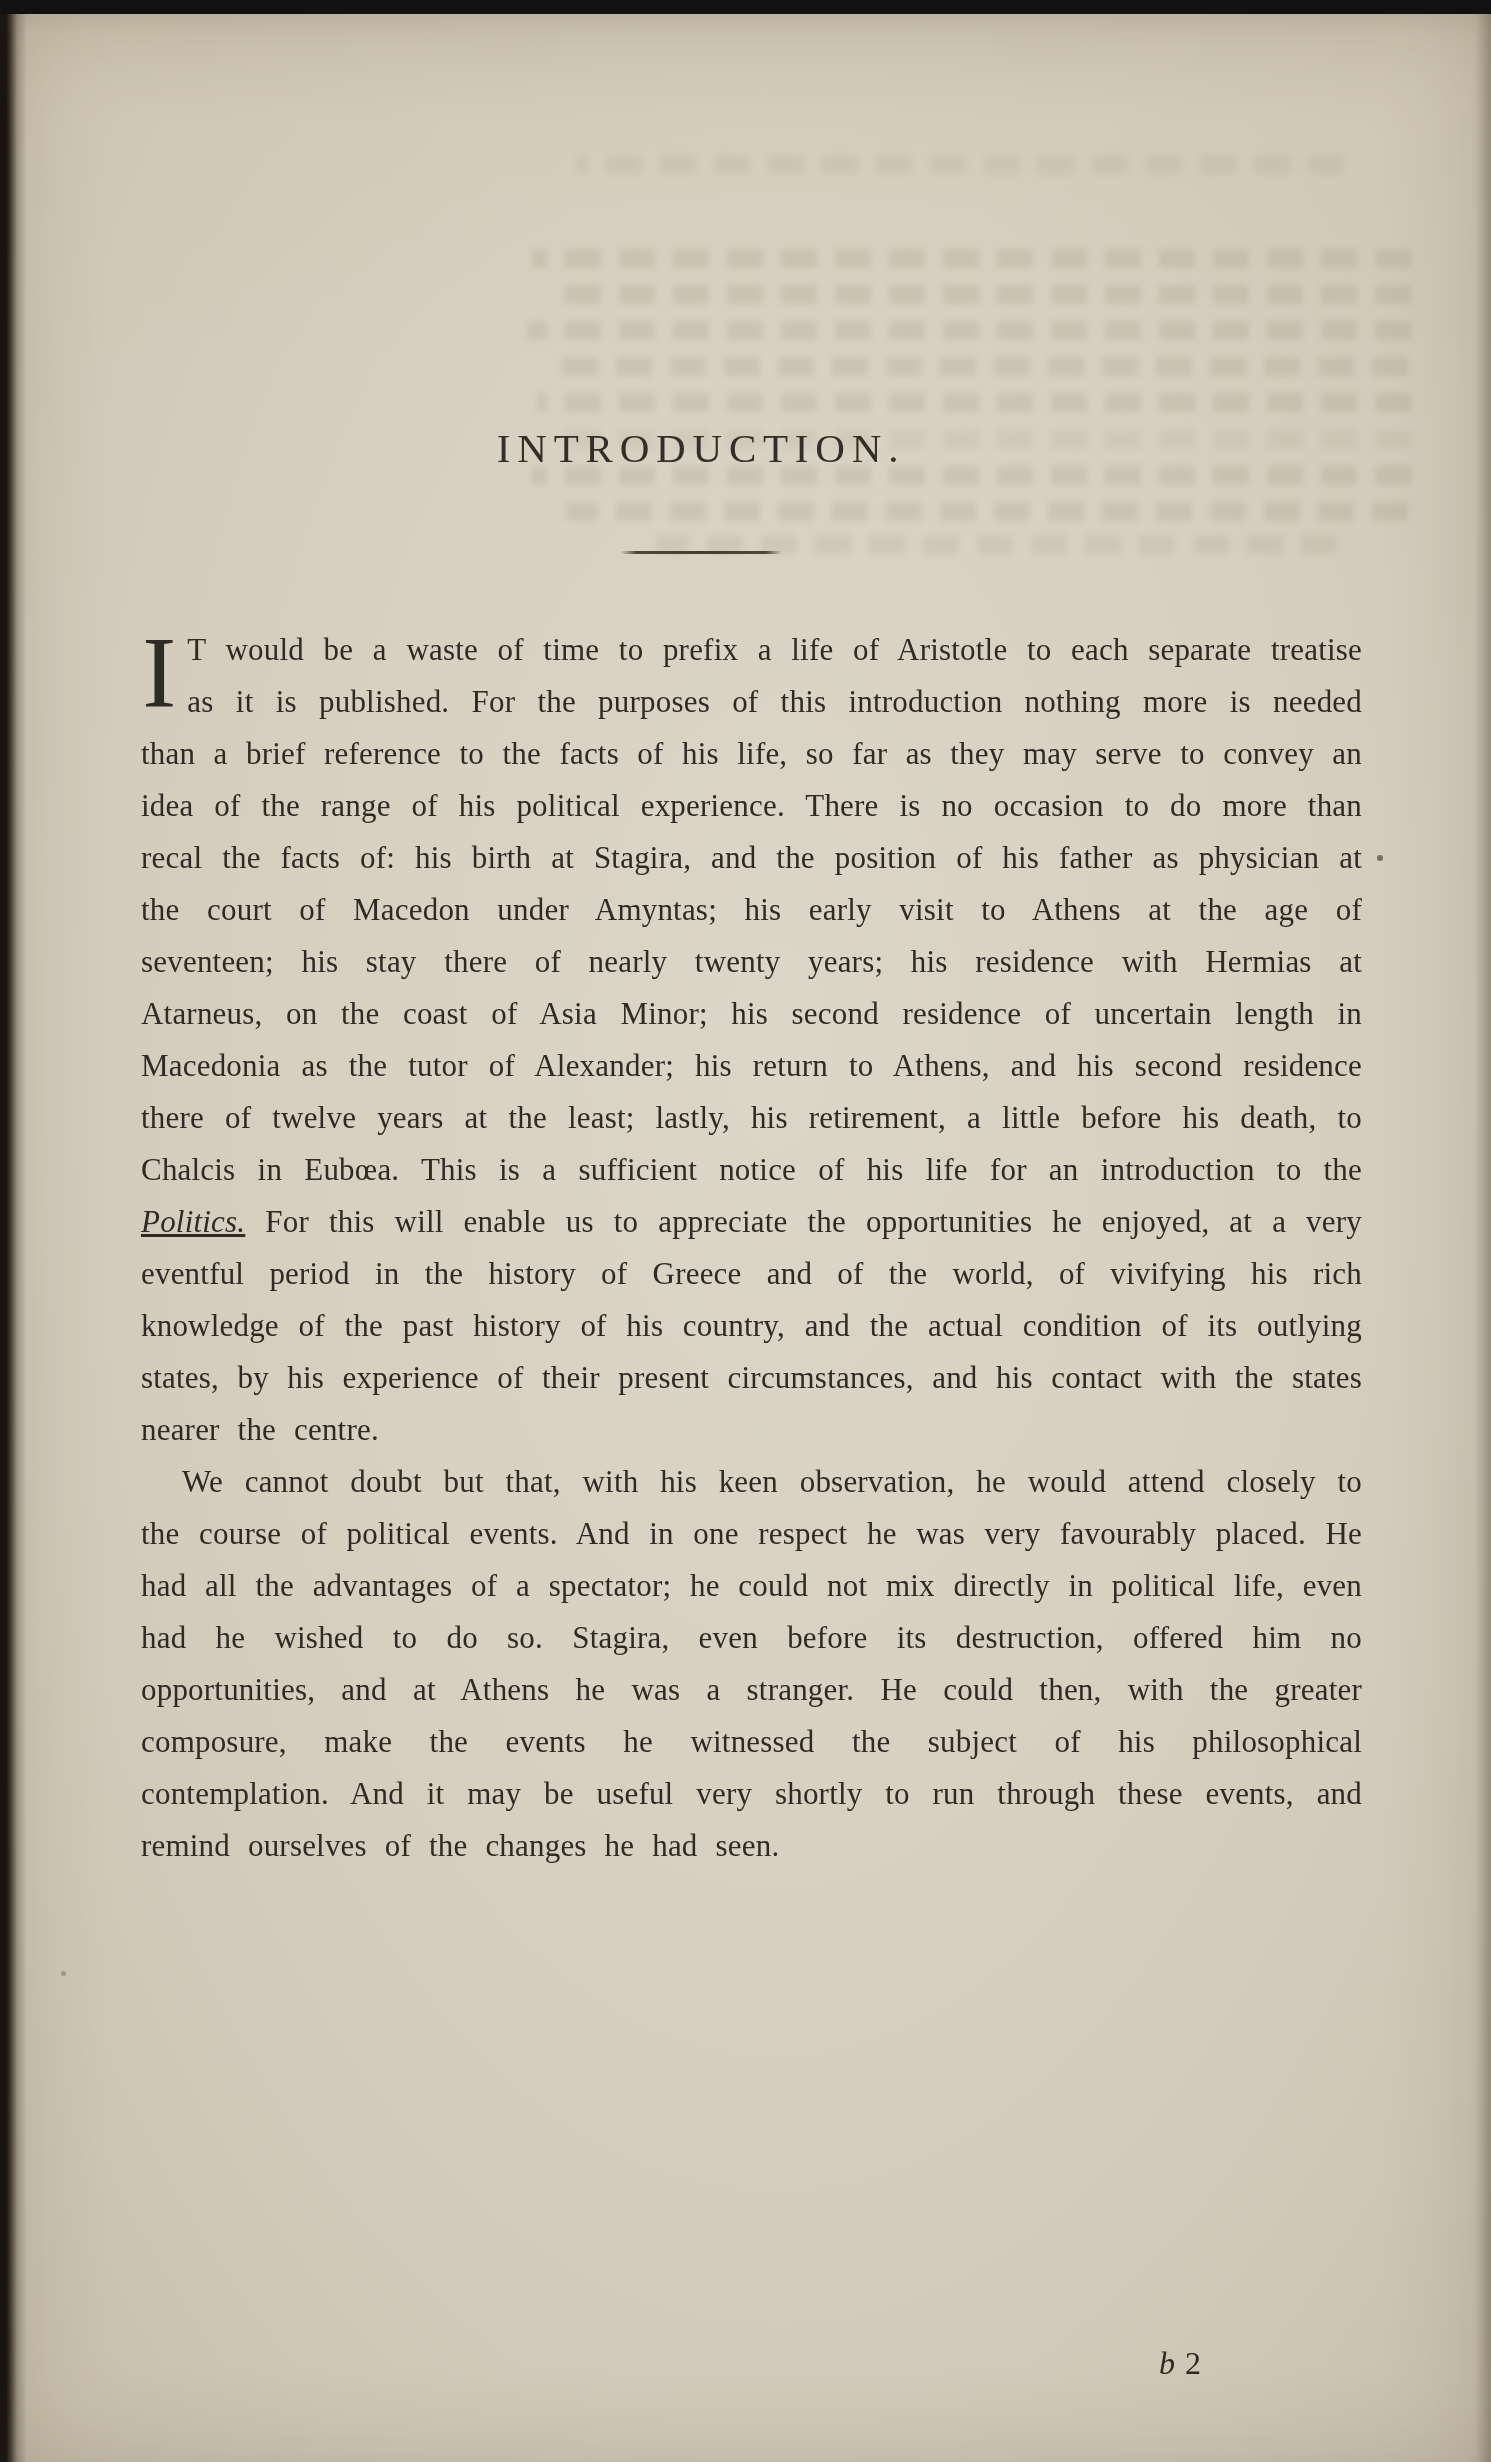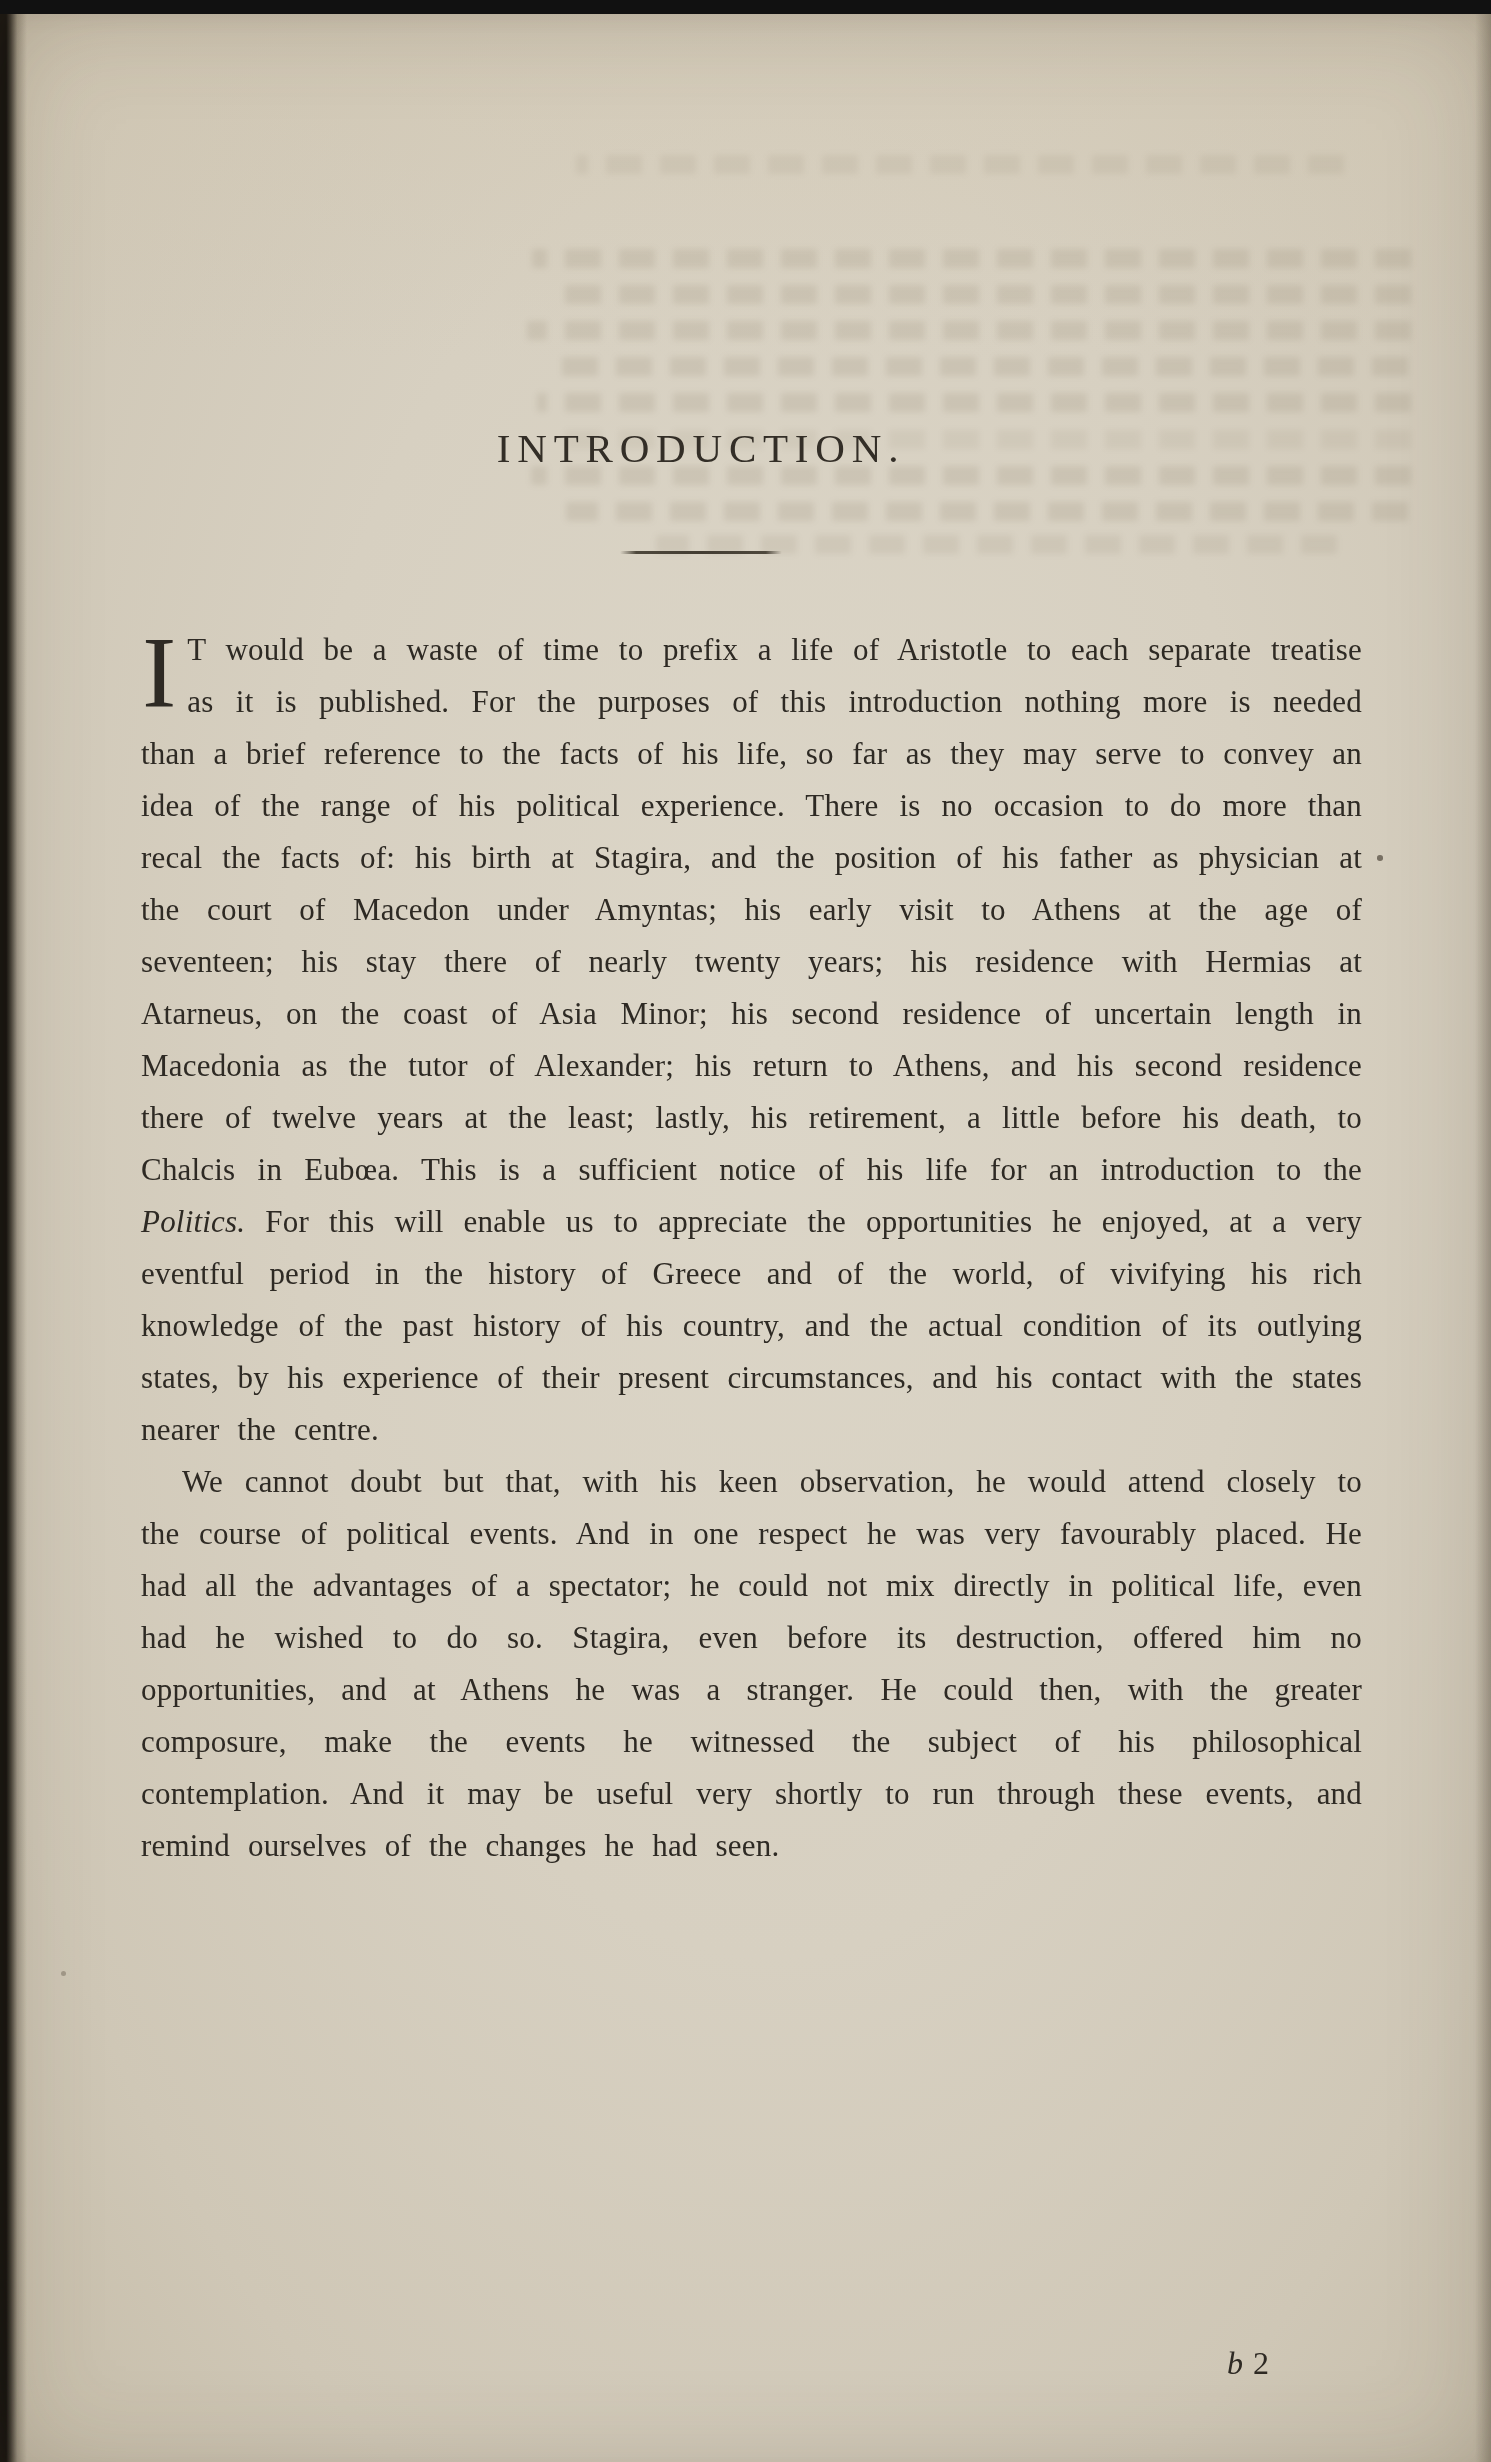--- a/index.html
+++ b/index.html
@@ -58,24 +58,24 @@
     color:#2e2a24;
   }
   .para{margin:0;}
   .para.indent{text-indent:41px;}
   .dropcap{
     float:left;
     font-size:102px;line-height:.85;
     margin:6.2px 11px 0 1.2px;
     color:#2e2a24;
   }
-  .italic{font-style:italic;}
+  .italic{font-style:italic;text-decoration:underline;}
 
   
-  .signature{position:absolute;left:1227px;top:2331px;font-size:32px;color:#2e2a24;}
+  .signature{position:absolute;left:1159px;top:2331px;font-size:32px;color:#2e2a24;}
   .sig-letter{font-style:italic;margin-right:10px;}
 
   
   .left-edge{
     position:absolute;left:0;top:0;bottom:0;width:27px;pointer-events:none;
     background:linear-gradient(90deg,
       #12100d 0px,#12100d 6.2px,
       rgba(42,38,31,0.85) 10.5px,
       rgba(92,84,68,0.38) 17.3px,
       rgba(120,110,92,0) 27px);

